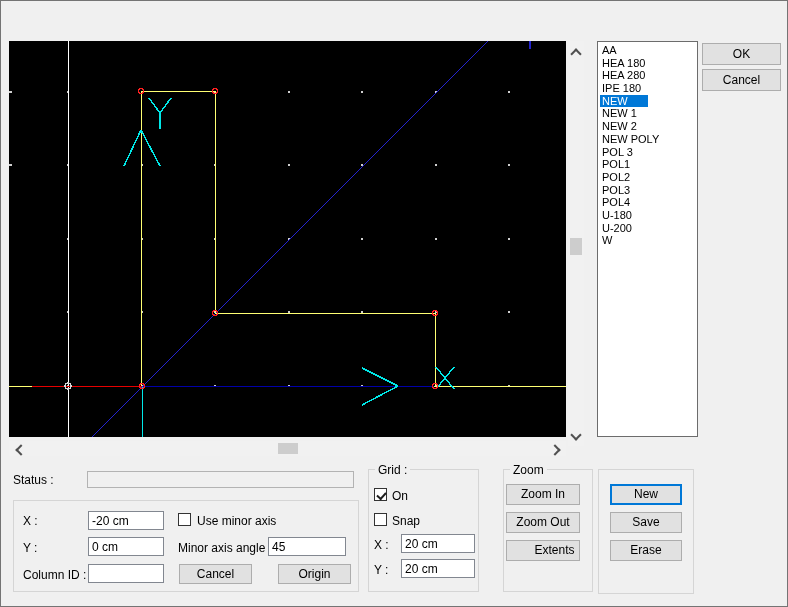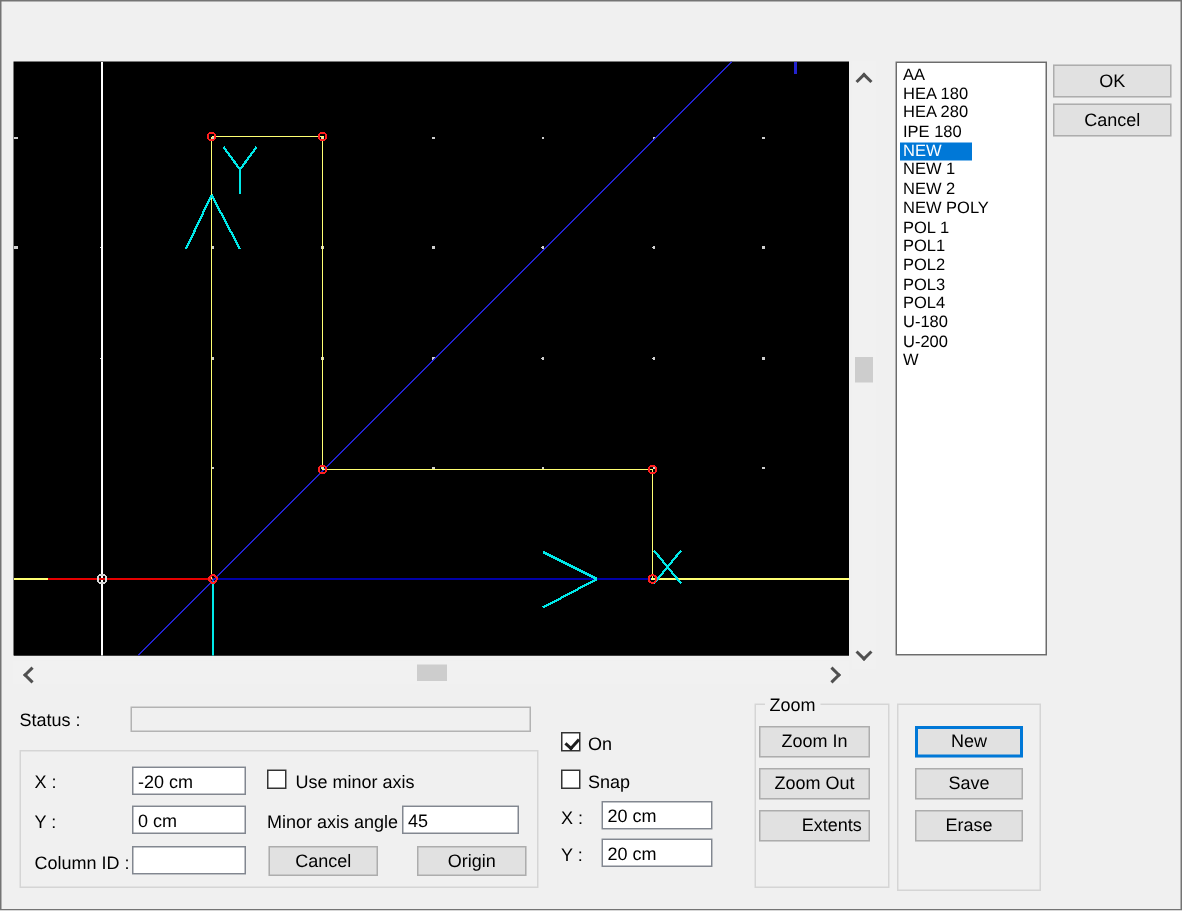--- a/index.html
+++ b/index.html
@@ -123,21 +123,21 @@
 
   <div class="listbox" id="listbox">
       <div class="lb-item"><span>AA</span></div>
       <div class="lb-item"><span>HEA 180</span></div>
       <div class="lb-item"><span>HEA 280</span></div>
       <div class="lb-item"><span>IPE 180</span></div>
       <div class="lb-item selected"><span>NEW</span></div>
       <div class="lb-item"><span>NEW 1</span></div>
       <div class="lb-item"><span>NEW 2</span></div>
       <div class="lb-item"><span>NEW POLY</span></div>
-      <div class="lb-item"><span>POL 1</span></div>
+      <div class="lb-item"><span>POL 3</span></div>
       <div class="lb-item"><span>POL1</span></div>
       <div class="lb-item"><span>POL2</span></div>
       <div class="lb-item"><span>POL3</span></div>
       <div class="lb-item"><span>POL4</span></div>
       <div class="lb-item"><span>U-180</span></div>
       <div class="lb-item"><span>U-200</span></div>
       <div class="lb-item"><span>W</span></div>
     </div>
 
   <div class="btn" style="left:701px;top:42px;width:79px;height:22px;line-height:20px;text-align:center;">OK</div>
@@ -153,20 +153,23 @@
   <span class="lbl" style="left:196px;top:513px;">Use minor axis</span>
   <span class="lbl" style="left:22px;top:540px;">Y :</span>
   <input class="tinput" style="left: 87px; top: 536px; width: 76px;" value="0 cm">
   <span class="lbl" style="left:177px;top:540px;">Minor axis angle :</span>
   <input class="tinput" style="left: 267px; top: 536px; width: 78px;" value="45">
   <span class="lbl" style="left:22px;top:567px;">Column ID :</span>
   <input class="tinput" style="left: 87px; top: 563px; width: 76px;" value="">
   <div class="btn" style="left:178px;top:563px;width:73px;height:20px;line-height:18px;">Cancel</div>
   <div class="btn" style="left:277px;top:563px;width:73px;height:20px;line-height:18px;">Origin</div>
 
+  <div class="gbox" style="left:367px;top:468px;width:111px;height:123px;">
+    <span class="legend">Grid :</span>
+  </div>
   <span class="cb checked" style="left:373px;top:487px;"></span>
   <span class="lbl" style="left:391px;top:488px;">On</span>
   <span class="cb" style="left:373px;top:512px;"></span>
   <span class="lbl" style="left:391px;top:513px;">Snap</span>
   <span class="lbl" style="left:373px;top:537px;">X :</span>
   <input class="tinput" style="left: 400px; top: 533px; width: 74px;" value="20 cm">
   <span class="lbl" style="left:373px;top:562px;">Y :</span>
   <input class="tinput" style="left: 400px; top: 558px; width: 74px;" value="20 cm">
 
   <div class="gbox" style="left:502px;top:468px;width:90px;height:123px;">

